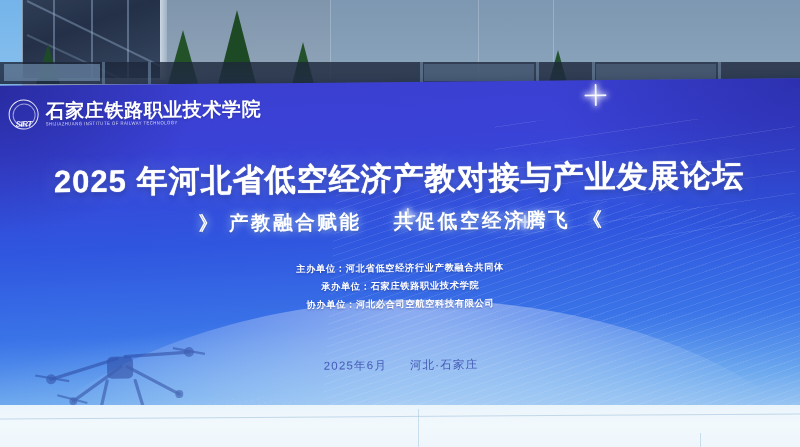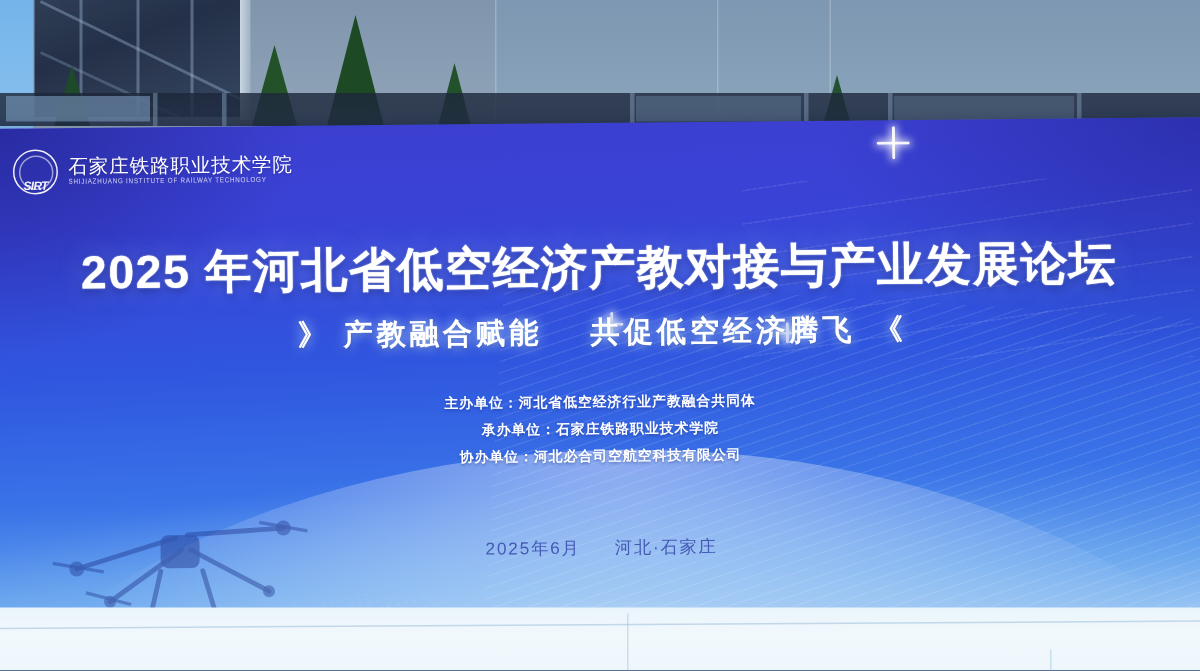--- a/index.html
+++ b/index.html
@@ -247,22 +247,22 @@
   }
   .logo-mark span {
     font-size: 8px; font-weight: bold; font-style: italic;
     color: rgba(255,255,255,0.95);
     letter-spacing: -0.5px;
     line-height: 1;
     z-index: 2;
   }
   .logo-text { display: flex; flex-direction: column; gap: 2px; }
   .logo-cn {
-    font-size: 13px;
-    font-weight: normal;
+    font-size: 19px;
+    font-weight: bold;
     color: #ffffff;
     letter-spacing: 0.6px;
     line-height: 1;
     white-space: nowrap;
     text-shadow: 0 1px 2px rgba(0,0,0,0.18);
   }
   .logo-en {
     font-size: 4.2px;
     color: rgba(255,255,255,0.78);
     letter-spacing: 0.5px;

